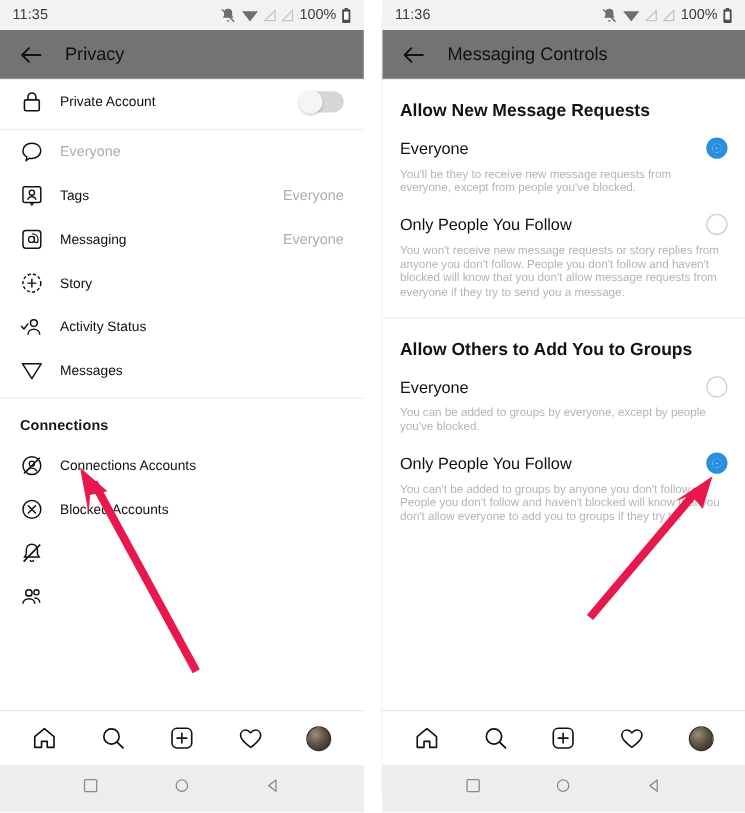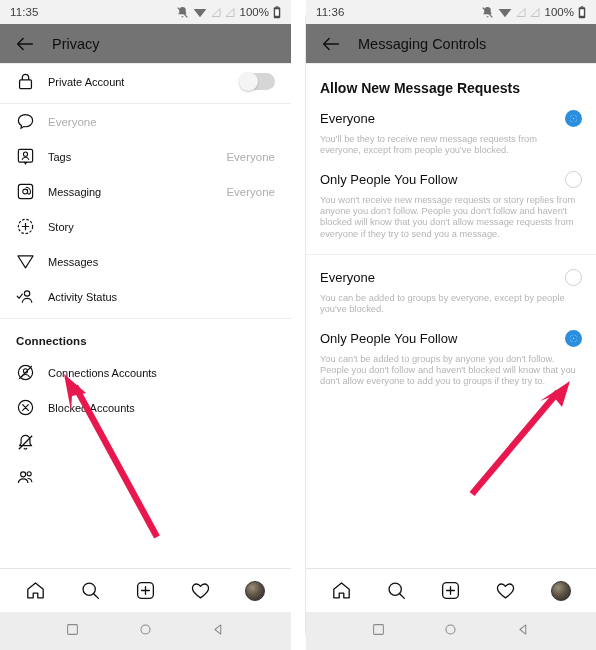--- a/index.html
+++ b/index.html
@@ -208,33 +208,33 @@
         <svg class="ico" viewBox="0 0 24 24">
           <circle cx="12" cy="12" r="9" fill="none" stroke="#111" stroke-width="1.5" stroke-dasharray="3.2 2.2"></circle>
           <path d="M12 8 V16 M8 12 H16" fill="none" stroke="#111" stroke-width="1.5" stroke-linecap="round"></path>
         </svg>
         <span class="label">Story</span>
         <span class="value"></span>
       </div>
 
       <div class="row">
         <svg class="ico" viewBox="0 0 24 24">
-          <path d="M2.5 5 H21.5 L12 20 Z" fill="none" stroke="#111" stroke-width="1.5" stroke-linejoin="round"></path>
-        </svg>
-        <span class="label">Messages</span>
-        <span class="value"></span>
-      </div>
-
-      <div class="row">
-        <svg class="ico" viewBox="0 0 24 24">
           <circle cx="14" cy="8.2" r="3.4" fill="none" stroke="#111" stroke-width="1.5"></circle>
           <path d="M8 20 c0-3.4 2.7-5.6 6-5.6 s6 2.2 6 5.6" fill="none" stroke="#111" stroke-width="1.5"></path>
           <path d="M1.5 11.5 L4 14.2 L8 9" fill="none" stroke="#111" stroke-width="1.5" stroke-linecap="round" stroke-linejoin="round"></path>
         </svg>
         <span class="label">Activity Status</span>
+        <span class="value"></span>
+      </div>
+
+      <div class="row">
+        <svg class="ico" viewBox="0 0 24 24">
+          <path d="M2.5 5 H21.5 L12 20 Z" fill="none" stroke="#111" stroke-width="1.5" stroke-linejoin="round"></path>
+        </svg>
+        <span class="label">Messages</span>
         <span class="value"></span>
       </div>
       <div class="divider"></div>
 
       <div class="section-header">Connections</div>
 
       <div class="row">
         <svg class="ico" viewBox="0 0 24 24">
           <circle cx="12" cy="12" r="9" fill="none" stroke="#111" stroke-width="1.5"></circle>
           <circle cx="12" cy="10" r="2.6" fill="none" stroke="#111" stroke-width="1.3"></circle>
@@ -367,20 +367,21 @@
       <div class="opt-desc">You'll be they to receive new message requests from everyone, except from people you've blocked.</div>
 
       <div class="opt-row">
         <span class="opt-label">Only People You Follow</span>
         <span class="radio"></span>
       </div>
       <div class="opt-desc">You won't receive new message requests or story replies from anyone you don't follow. People you don't follow and haven't blocked will know that you don't allow message requests from everyone if they try to send you a message.</div>
 
       <div class="sep"></div>
 
+      <div class="opt-header">Allow Others to Add You to Groups</div>
 
       <div class="opt-row">
         <span class="opt-label">Everyone</span>
         <span class="radio"></span>
       </div>
       <div class="opt-desc">You can be added to groups by everyone, except by people you've blocked.</div>
 
       <div class="opt-row">
         <span class="opt-label">Only People You Follow</span>
         <span class="radio on"></span>

